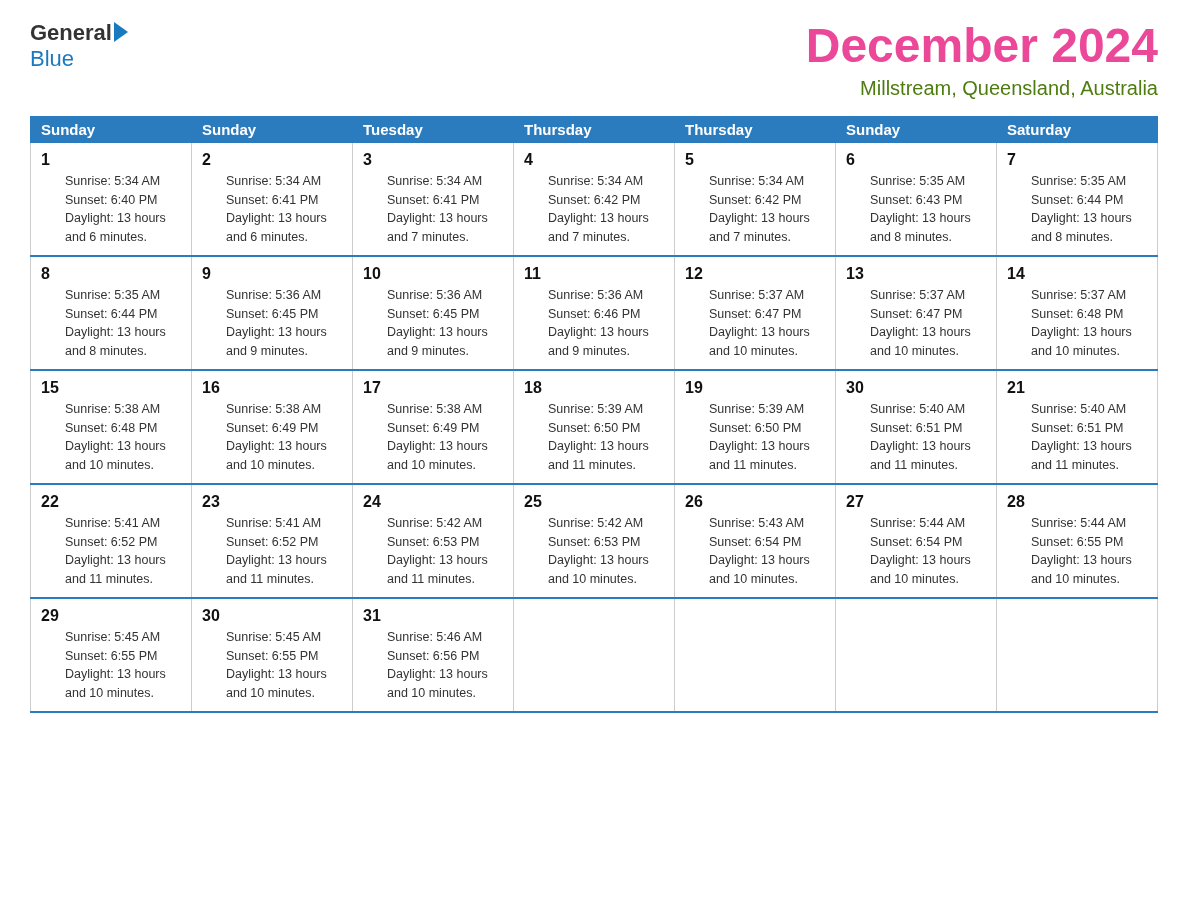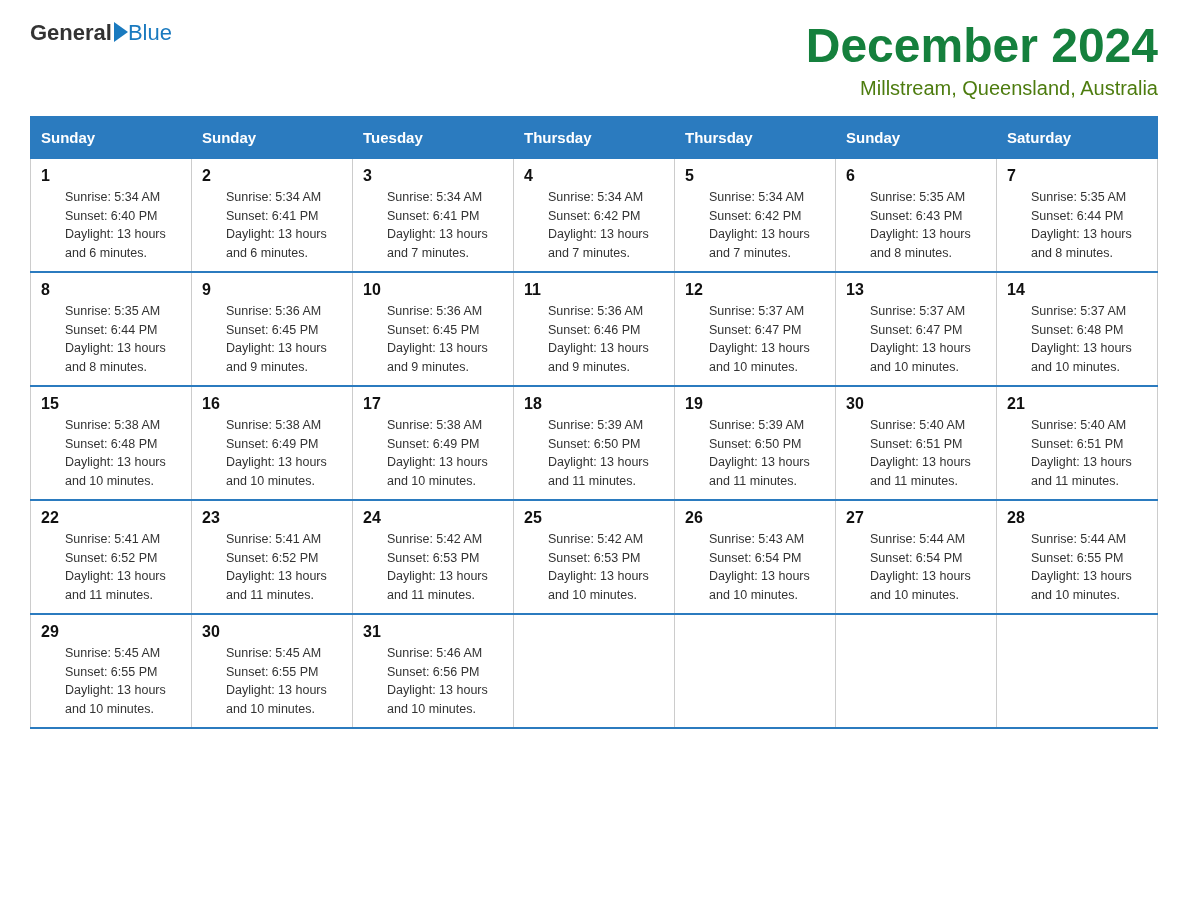--- a/index.html
+++ b/index.html
@@ -39,39 +39,39 @@
       border-bottom: 10px solid transparent;
       margin-left: 2px;
       margin-top: -2px;
     }
     .title-section {
       text-align: right;
     }
     .calendar-title {
       font-size: 48px;
       font-weight: bold;
-      color: #15803d;
+      color: #ec4899;
       line-height: 1.1;
     }
     .calendar-subtitle {
       font-size: 20px;
       color: #4d7c0f;
       margin-top: 4px;
     }
     table {
       width: 100%;
       border-collapse: collapse;
       table-layout: fixed;
     }
     thead th {
       background-color: #2b7bbf;
       color: #fff;
       font-size: 15px;
       font-weight: bold;
-      padding: 12px 10px;
+      padding: 4px 10px;
       text-align: left;
       border: 1px solid #2b7bbf;
     }
     tbody td {
       vertical-align: top;
       padding: 8px 10px;
       border: 1px solid #ccc;
       font-size: 12.5px;
       color: #333;
       min-height: 100px;
@@ -95,21 +95,21 @@
     }
     .empty-cell {
       background: #fff;
     }
   </style>
 </head>
 <body>
 
 <div class="header-section">
   <div class="logo">
-    <div style="display:flex; flex-direction:row; align-items:flex-start;">
+    <div style="display:flex; flex-direction:column; align-items:flex-start;">
       <div style="display:flex; align-items:center;">
         <span class="logo-text-general">General</span>
         <div class="logo-arrow"></div>
       </div>
       <span class="logo-text-blue">Blue</span>
     </div>
   </div>
   <div class="title-section">
     <div class="calendar-title">December 2024</div>
     <div class="calendar-subtitle">Millstream, Queensland, Australia</div>

